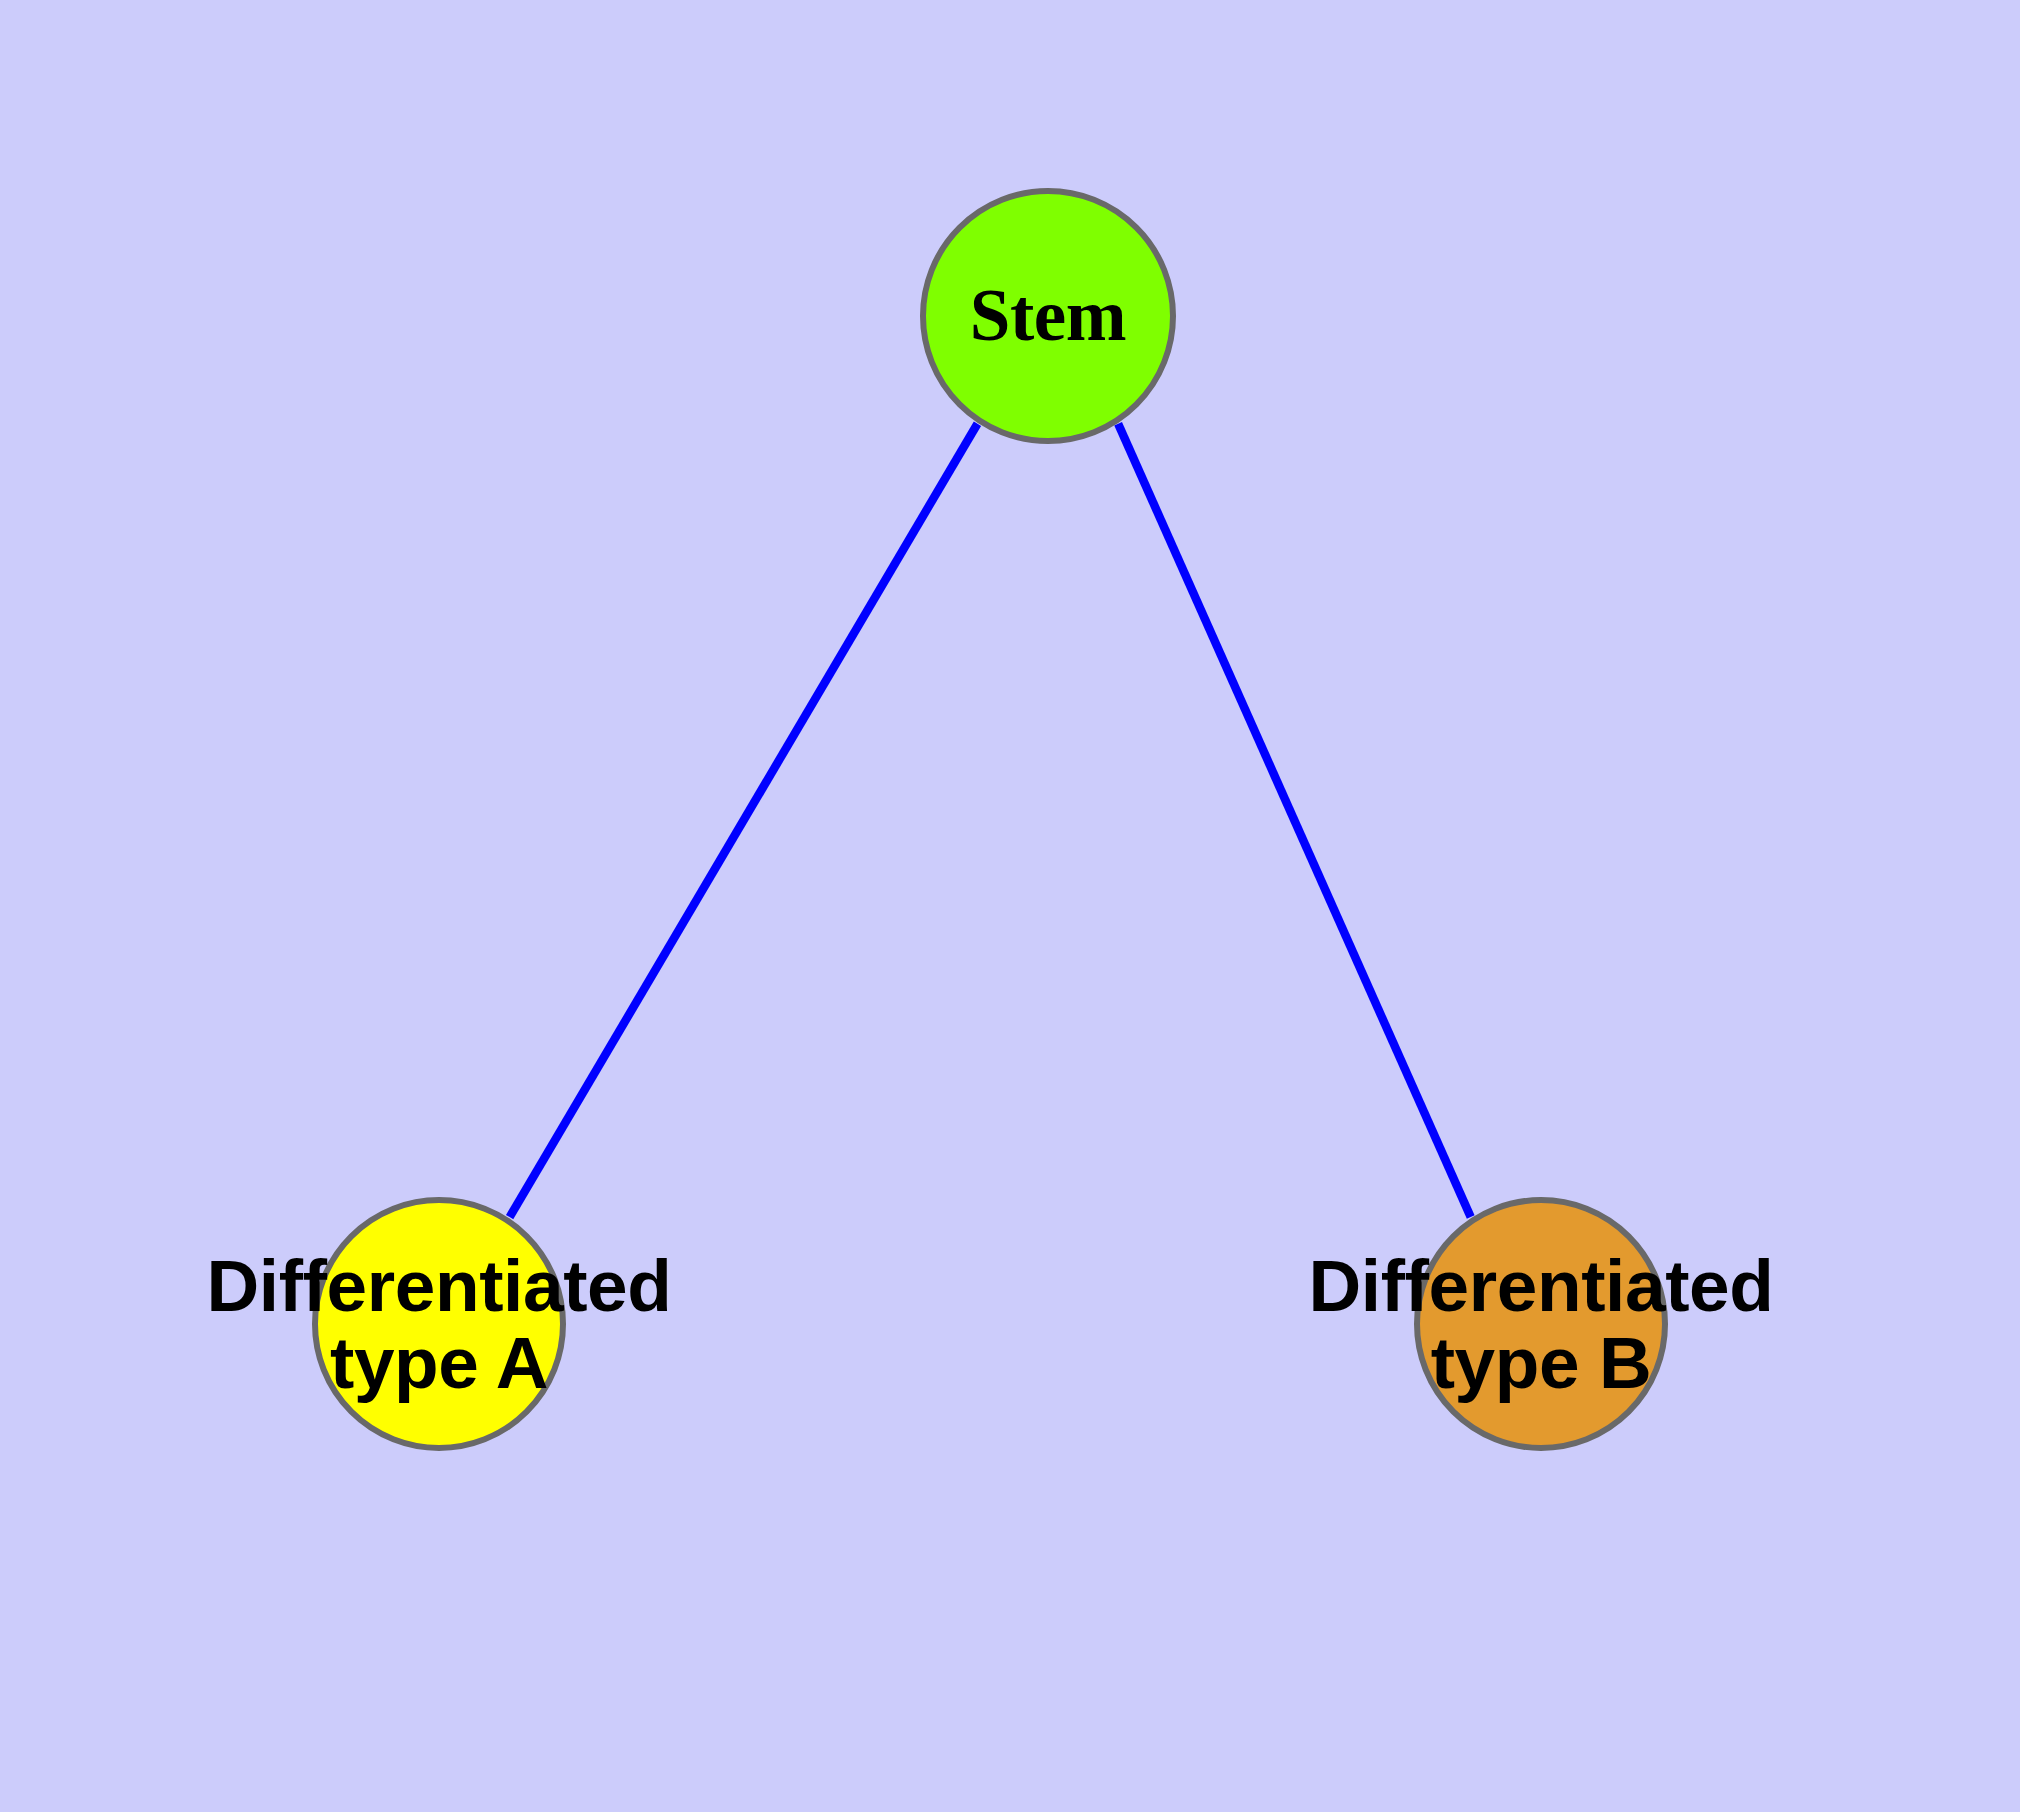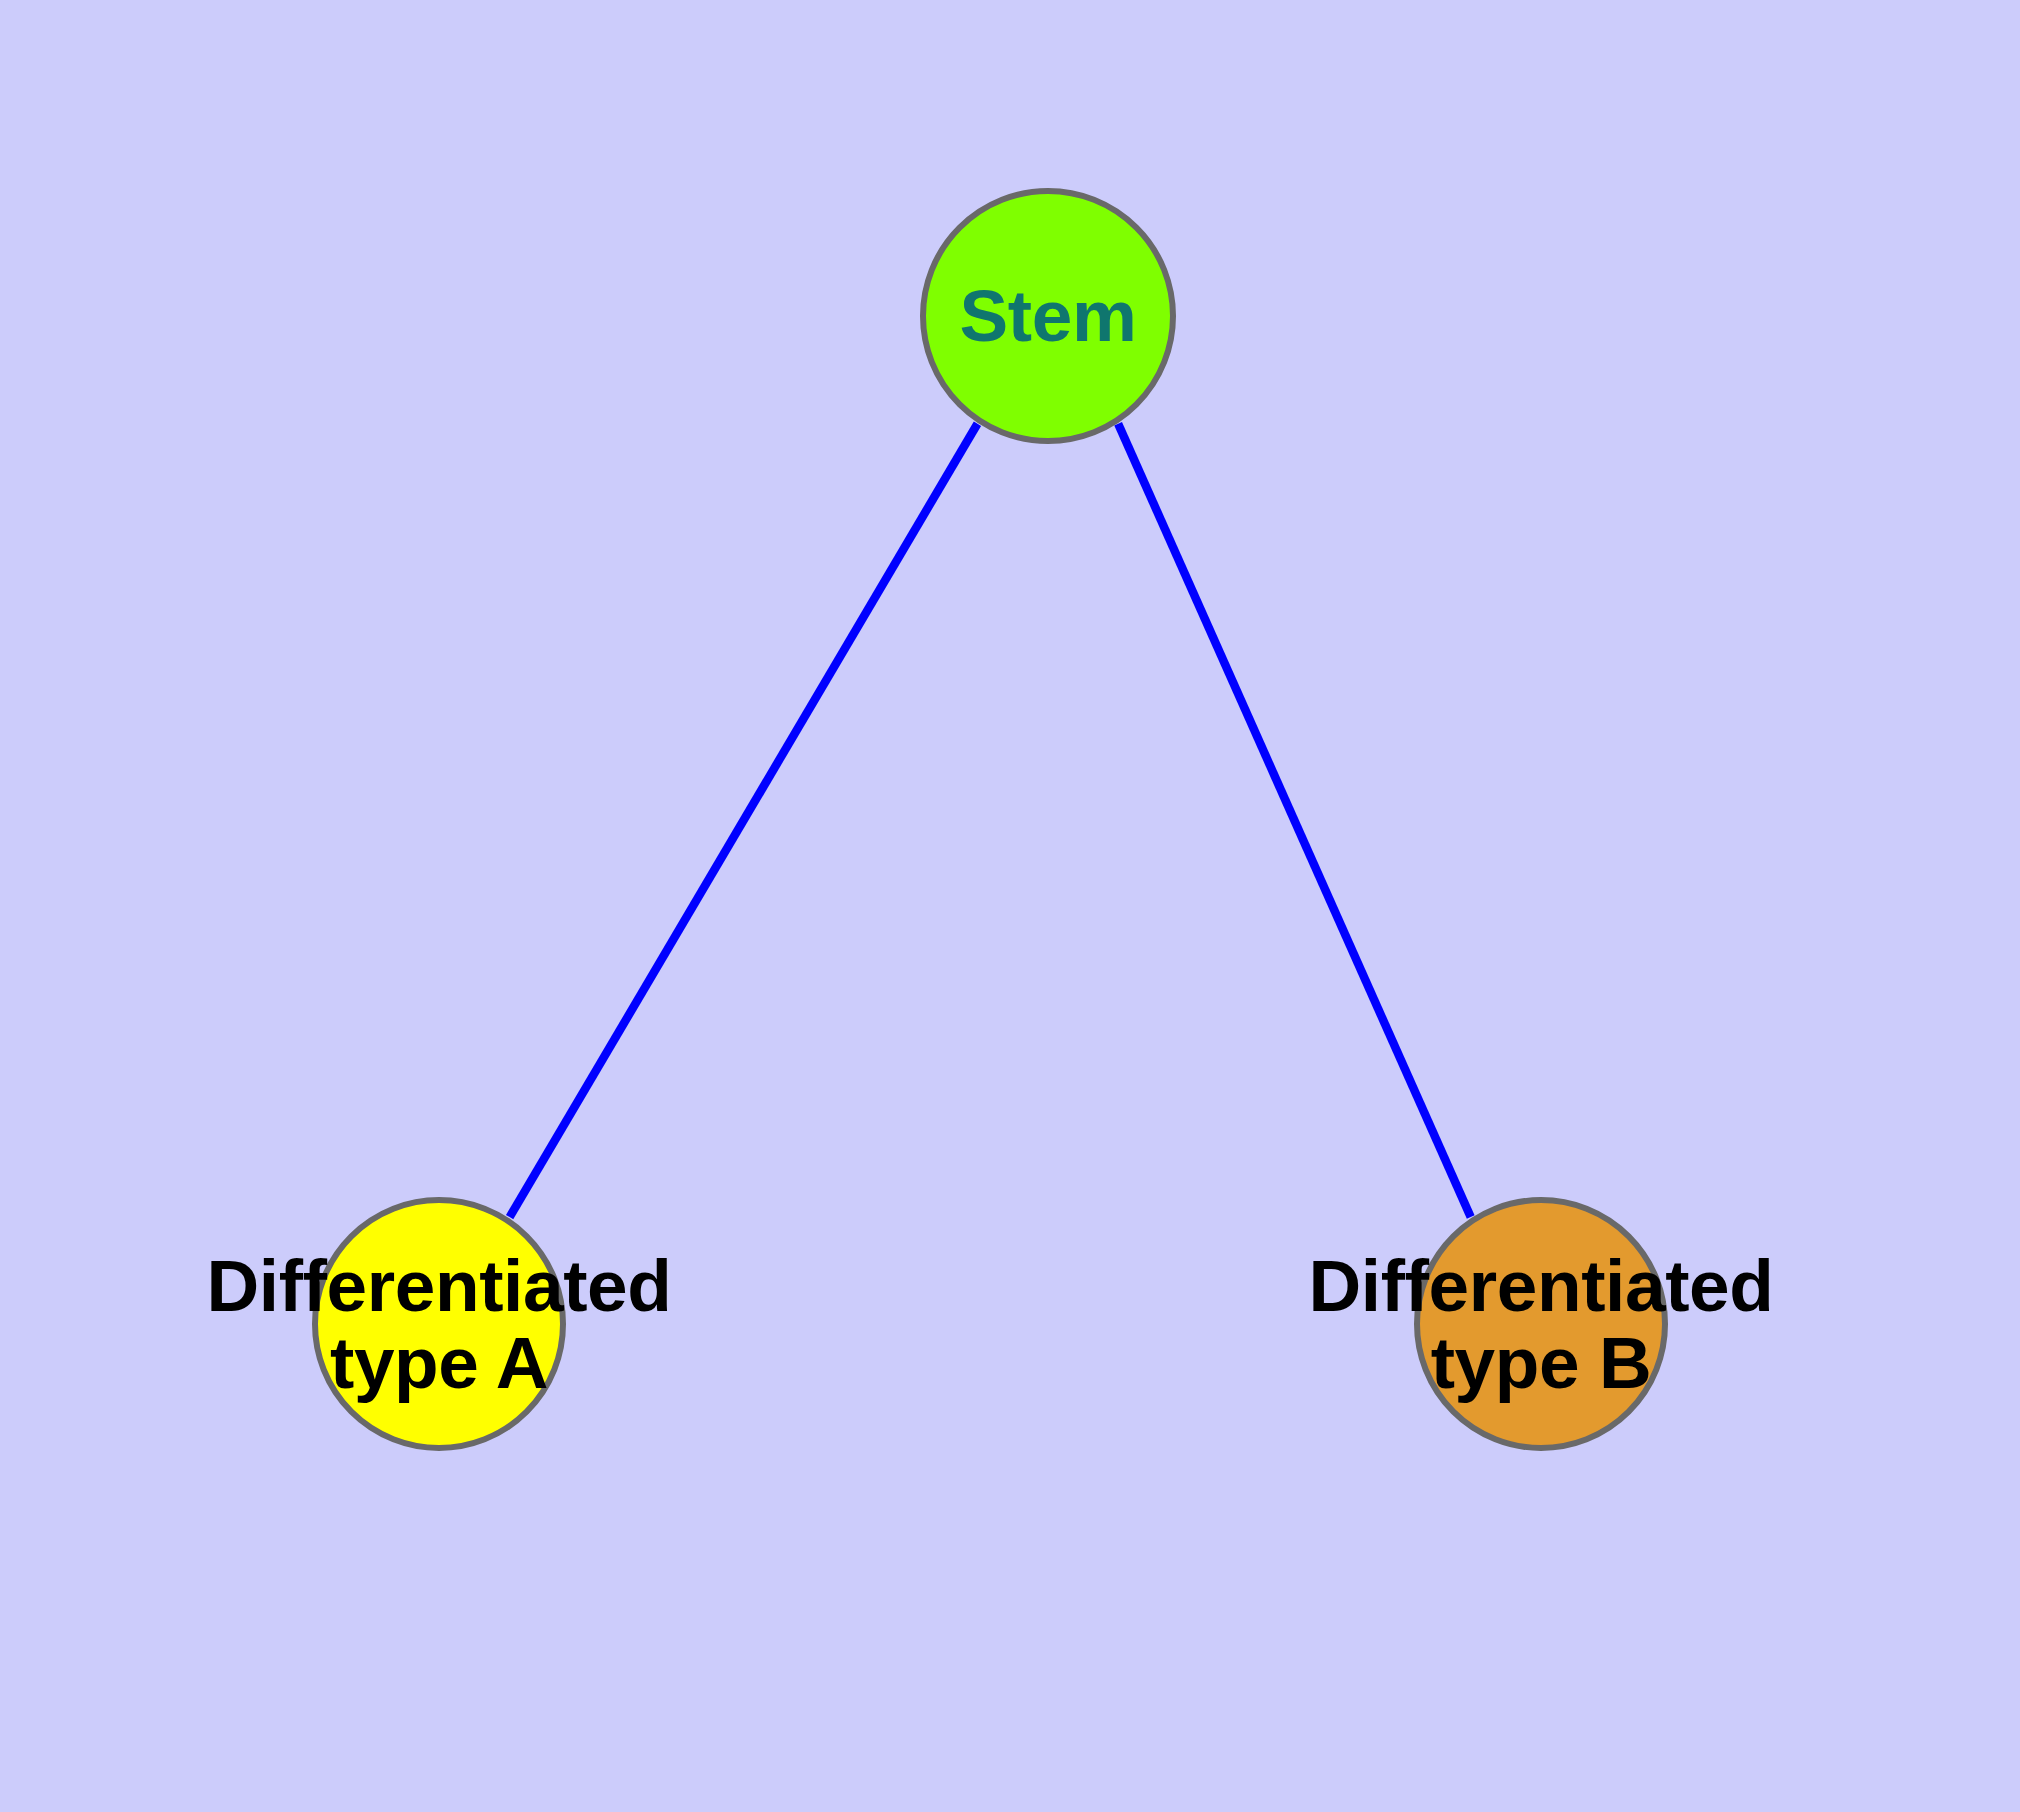--- a/index.html
+++ b/index.html
@@ -52,21 +52,21 @@
 <body style="width: 2021px; height: 1812px;">
 
 <div id="graph-canvas" style="width: 2021px; height: 1812px; background: rgb(204, 204, 251);">
 
   <svg id="edge-layer" viewBox="0 0 2384 2138" width="2021" height="1812" xmlns="http://www.w3.org/2000/svg" style="width: 2021px; height: 1812px;">
     <line class="graph-edge" x1="1153" y1="500" x2="601" y2="1436" stroke="#0000ff" stroke-width="10" stroke-linecap="butt"></line>
     <line class="graph-edge" x1="1319" y1="500" x2="1735" y2="1436" stroke="#0000ff" stroke-width="10" stroke-linecap="butt"></line>
   </svg>
 
   <div class="node" style="left: 920px; top: 188px; width: 256px; height: 256px; background: rgb(127, 255, 0); border-color: rgb(105, 105, 105); border-width: 6.8px;">
-    <span class="node-label" style="color: #0f766e;">Stem</span>
+    <span class="node-label" style="color: #000000; font-family: Liberation Serif, serif;">Stem</span>
   </div>
 
   <div class="node" style="left: 312px; top: 1197px; width: 254px; height: 254px; background: rgb(255, 255, 0); border-color: rgb(105, 105, 105); border-width: 6.8px;">
     <span class="node-label" style="color: rgb(0, 0, 0);">Differentiated
 type A</span>
   </div>
 
   <div class="node" style="left: 1414px; top: 1197px; width: 254px; height: 254px; background: rgb(227, 154, 46); border-color: rgb(105, 105, 105); border-width: 6.8px;">
     <span class="node-label" style="color: rgb(0, 0, 0);">Differentiated
 type B</span>

